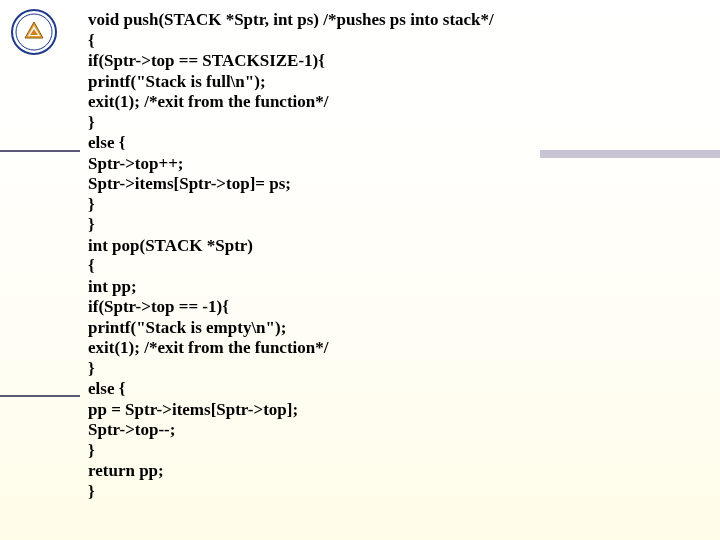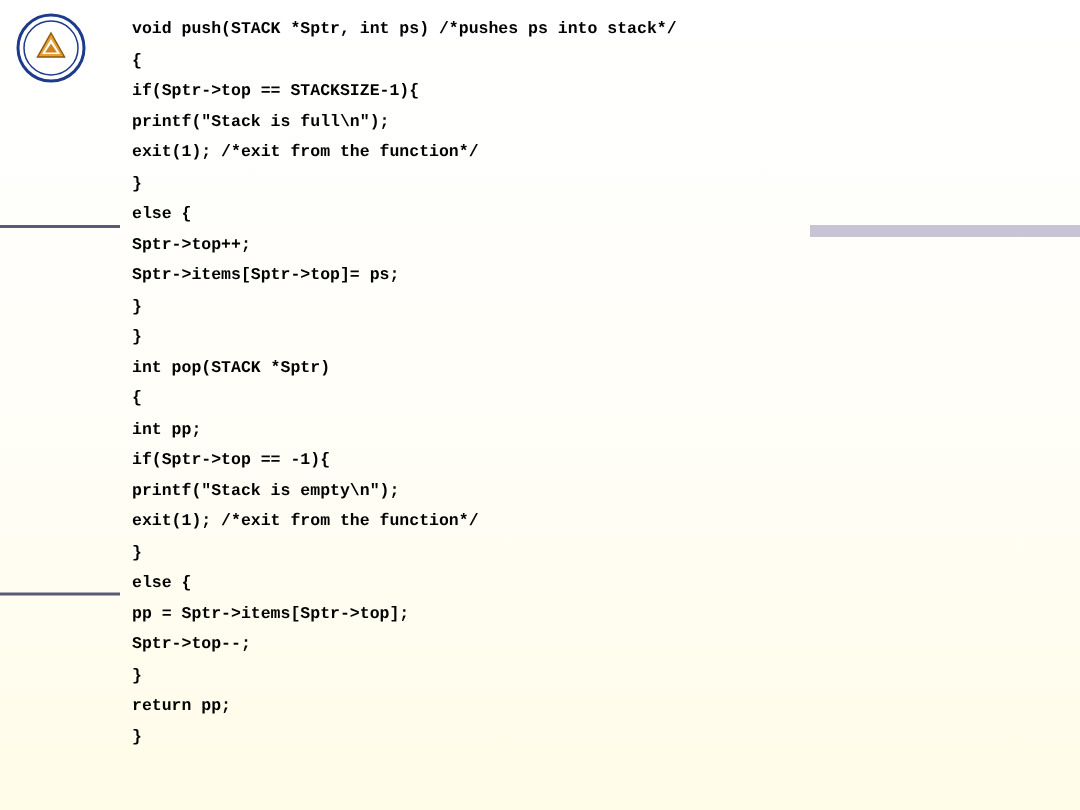--- a/index.html
+++ b/index.html
@@ -40,22 +40,22 @@
     top: 395px;
     left: 0;
     width: 80px;
     height: 2px;
     background: #5a5a78;
   }
   .code {
     position: absolute;
     top: 10px;
     left: 88px;
-    font-family: Liberation Mono, monospace;
-    font-size: 11px;
+    font-family: Liberation Serif, serif;
+    font-size: 17px;
     font-weight: bold;
     color: #000;
     line-height: 20.5px;
     white-space: pre;
   }
 </style>
 </head>
 <body>
 
 <div class="logo">

